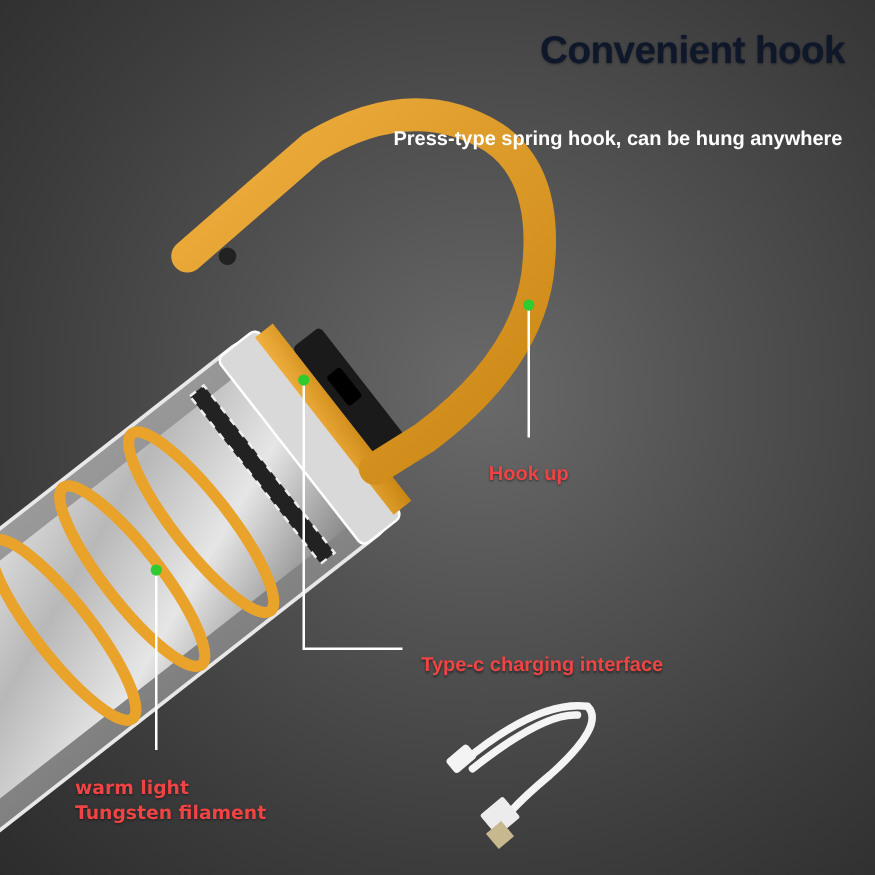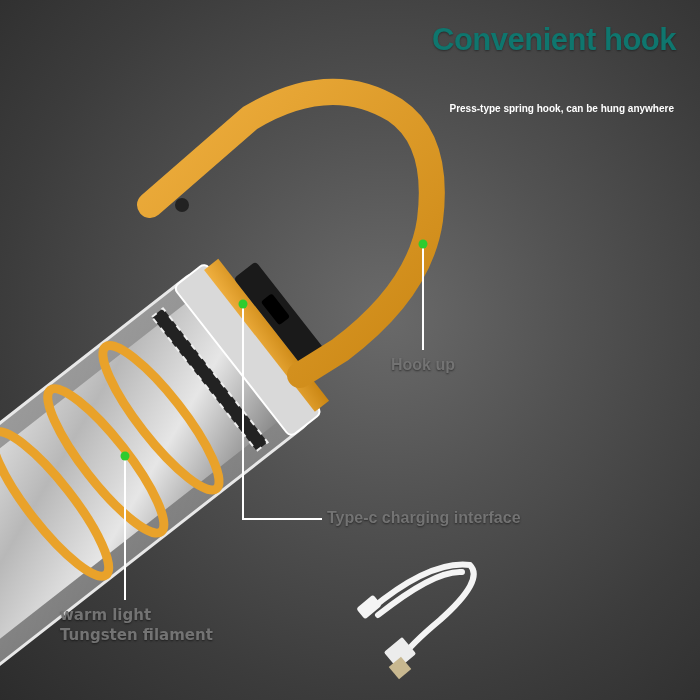--- a/index.html
+++ b/index.html
@@ -3,34 +3,35 @@
 <meta charset="utf-8">
 <style>
   html, body { margin: 0; padding: 0; }
   body {
     width: 700px; height: 700px; overflow: hidden; position: relative;
     background: radial-gradient(ellipse at 55% 45%, #6a6a6a 0%, #525252 35%, #3c3c3c 70%, #2c2c2c 100%);
     font-family: "Liberation Sans", sans-serif;
   }
   .headline {
     position: absolute; right: 24px; top: 22px; 
-    color: #0f766e; font-weight: bold; font-size: 31px; line-height: 36px;
+    color: #0f172a; font-weight: bold; font-size: 31px; line-height: 36px;
     letter-spacing: -0.5px;
     text-shadow: 0 1px 2px rgba(0,0,0,0.4);
   }
   .subline {
     position: absolute; right: 26px; top: 103px;
-    color: #fff; font-weight: bold; font-size: 10px;
+    color: #fff; font-weight: bold; font-size: 16px;
   }
   .label {
-    position: absolute; color: #737373; font-weight: bold; font-size: 16px;
+    position: absolute; color: #ef4444; font-weight: bold; font-size: 16px;
     text-shadow: 0 1px 2px rgba(0,0,0,0.5);
+    margin-top: 15px;
   }
   .label-hook { left: 391px; top: 356px; }
-  .label-typec { left: 327px; top: 509px; text-align: right; }
+  .label-typec { left: 337px; top: 509px; text-align: right; }
   .label-tungsten { left: 60px; top: 605px; line-height: 20px; font-family: "DejaVu Sans", sans-serif; font-size: 15px; }
   svg.art { position: absolute; left: 0; top: 0; }
 </style>
 </head>
 <body>
 
 <svg class="art" width="700" height="700" viewBox="0 0 700 700">
   <defs>
     <linearGradient id="metal" x1="0" y1="0" x2="1" y2="1">
       <stop offset="0" stop-color="#f2f2f2"></stop>

